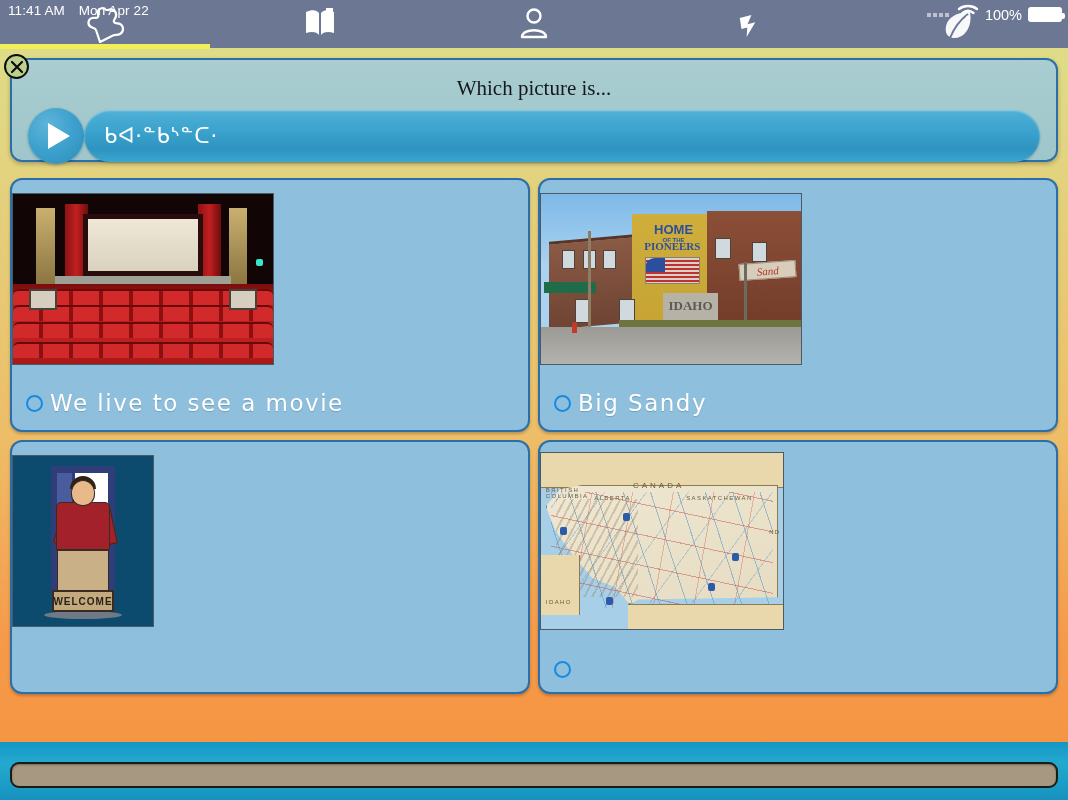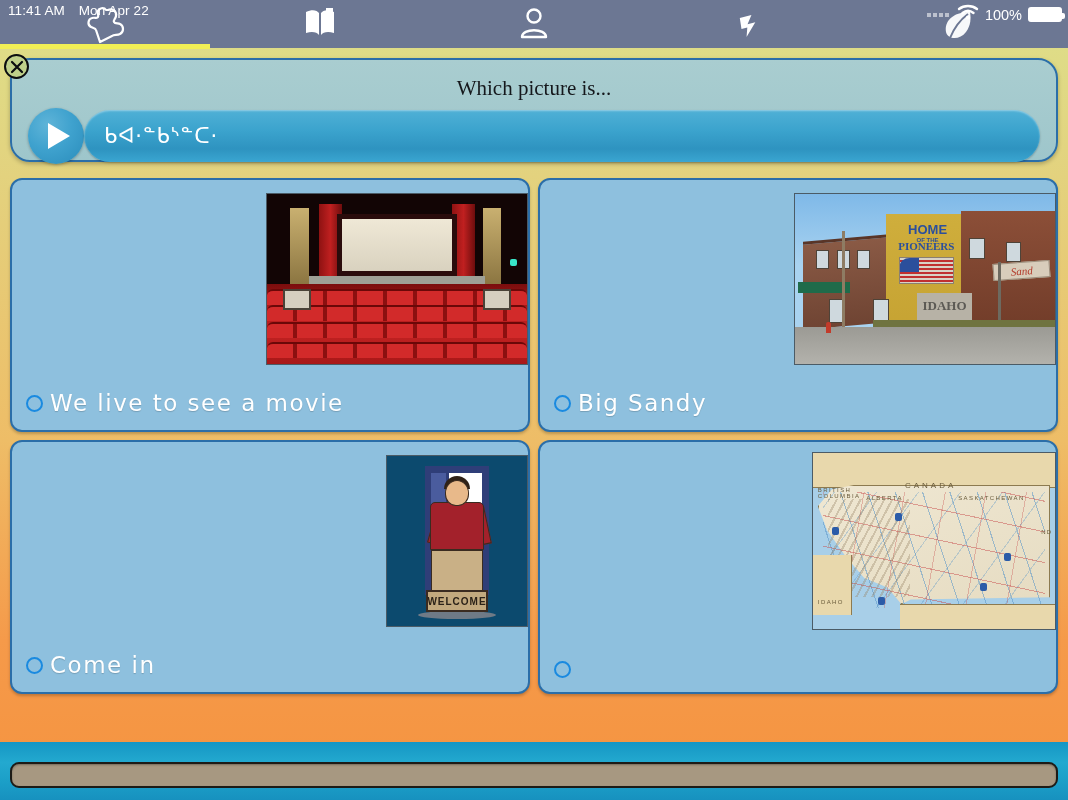--- a/index.html
+++ b/index.html
@@ -45,21 +45,21 @@
   .dots i { width: 4px; height: 4px; background: #fff; display: block; }
   
   #tab-underline {
     position: absolute; left: 0; top: 44px; width: 210px; height: 5px;
     background: #f1ef55; z-index: 41;
   }
 
   
   #question-panel {
     position: absolute; left: 10px; top: 58px; width: 1048px; height: 104px;
-    border: 2px solid #2b6ea8; border-radius: 20px;
+    border: 2px solid #2b6ea8; border-radius: 12px;
     background: linear-gradient(180deg, #a9cdd0 0%, #a3c9cd 60%, #9ec6cb 100%);
     box-shadow: 0 2px 4px rgba(0,0,0,.25);
     z-index: 10;
   }
   #prompt-text {
     position: absolute; top: 16px; left: 0; width: 100%;
     text-align: center;
     font-family: "Liberation Serif", serif;
     font-size: 21px; color: #15181c;
   }
@@ -117,21 +117,21 @@
     position: relative;
     border: 2px solid #2b6ea8; border-radius: 12px;
     background: #8ec0de;
     box-shadow: 0 2px 3px rgba(0,0,0,.22);
     overflow: hidden;
     cursor: pointer;
   }
   .opt-img-wrap {
     position: absolute; left: 0; right: 0; top: 8px;
     height: 182px;
-    display: flex; align-items: center; justify-content: flex-end;
+    display: flex; align-items: center; justify-content: flex-start;
   }
   .opt-img {
     width: 262px; height: 172px;
     border: 1px solid #4b5b66;
     position: relative; overflow: hidden;
     background: #fff;
   }
   .opt-label-row {
     position: absolute; left: 14px; bottom: 14px; right: 10px;
     display: flex; align-items: center; gap: 7px;
@@ -554,24 +554,20 @@
             <div class="arm r"></div>
             <div class="person-body"></div>
             <div class="person-legs"></div>
             <div class="person-hair"></div>
             <div class="person-head"></div>
             <div class="shadow"></div>
             <div class="mat">WELCOME</div>
           </div>
         </div>
       </div>
-      <div class="opt-label-row">
-        <span class="radio"></span>
-        <span class="opt-label">Come  in</span>
-      </div>
     </div>
 
     <div class="option-card">
       <div class="opt-img-wrap">
         <div class="opt-img" style="width:244px;height:178px;">
           <div class="art-map">
             <div class="canada"></div>
             <div class="state"></div>
             <div class="rivers"></div>
             <div class="roads"></div>

